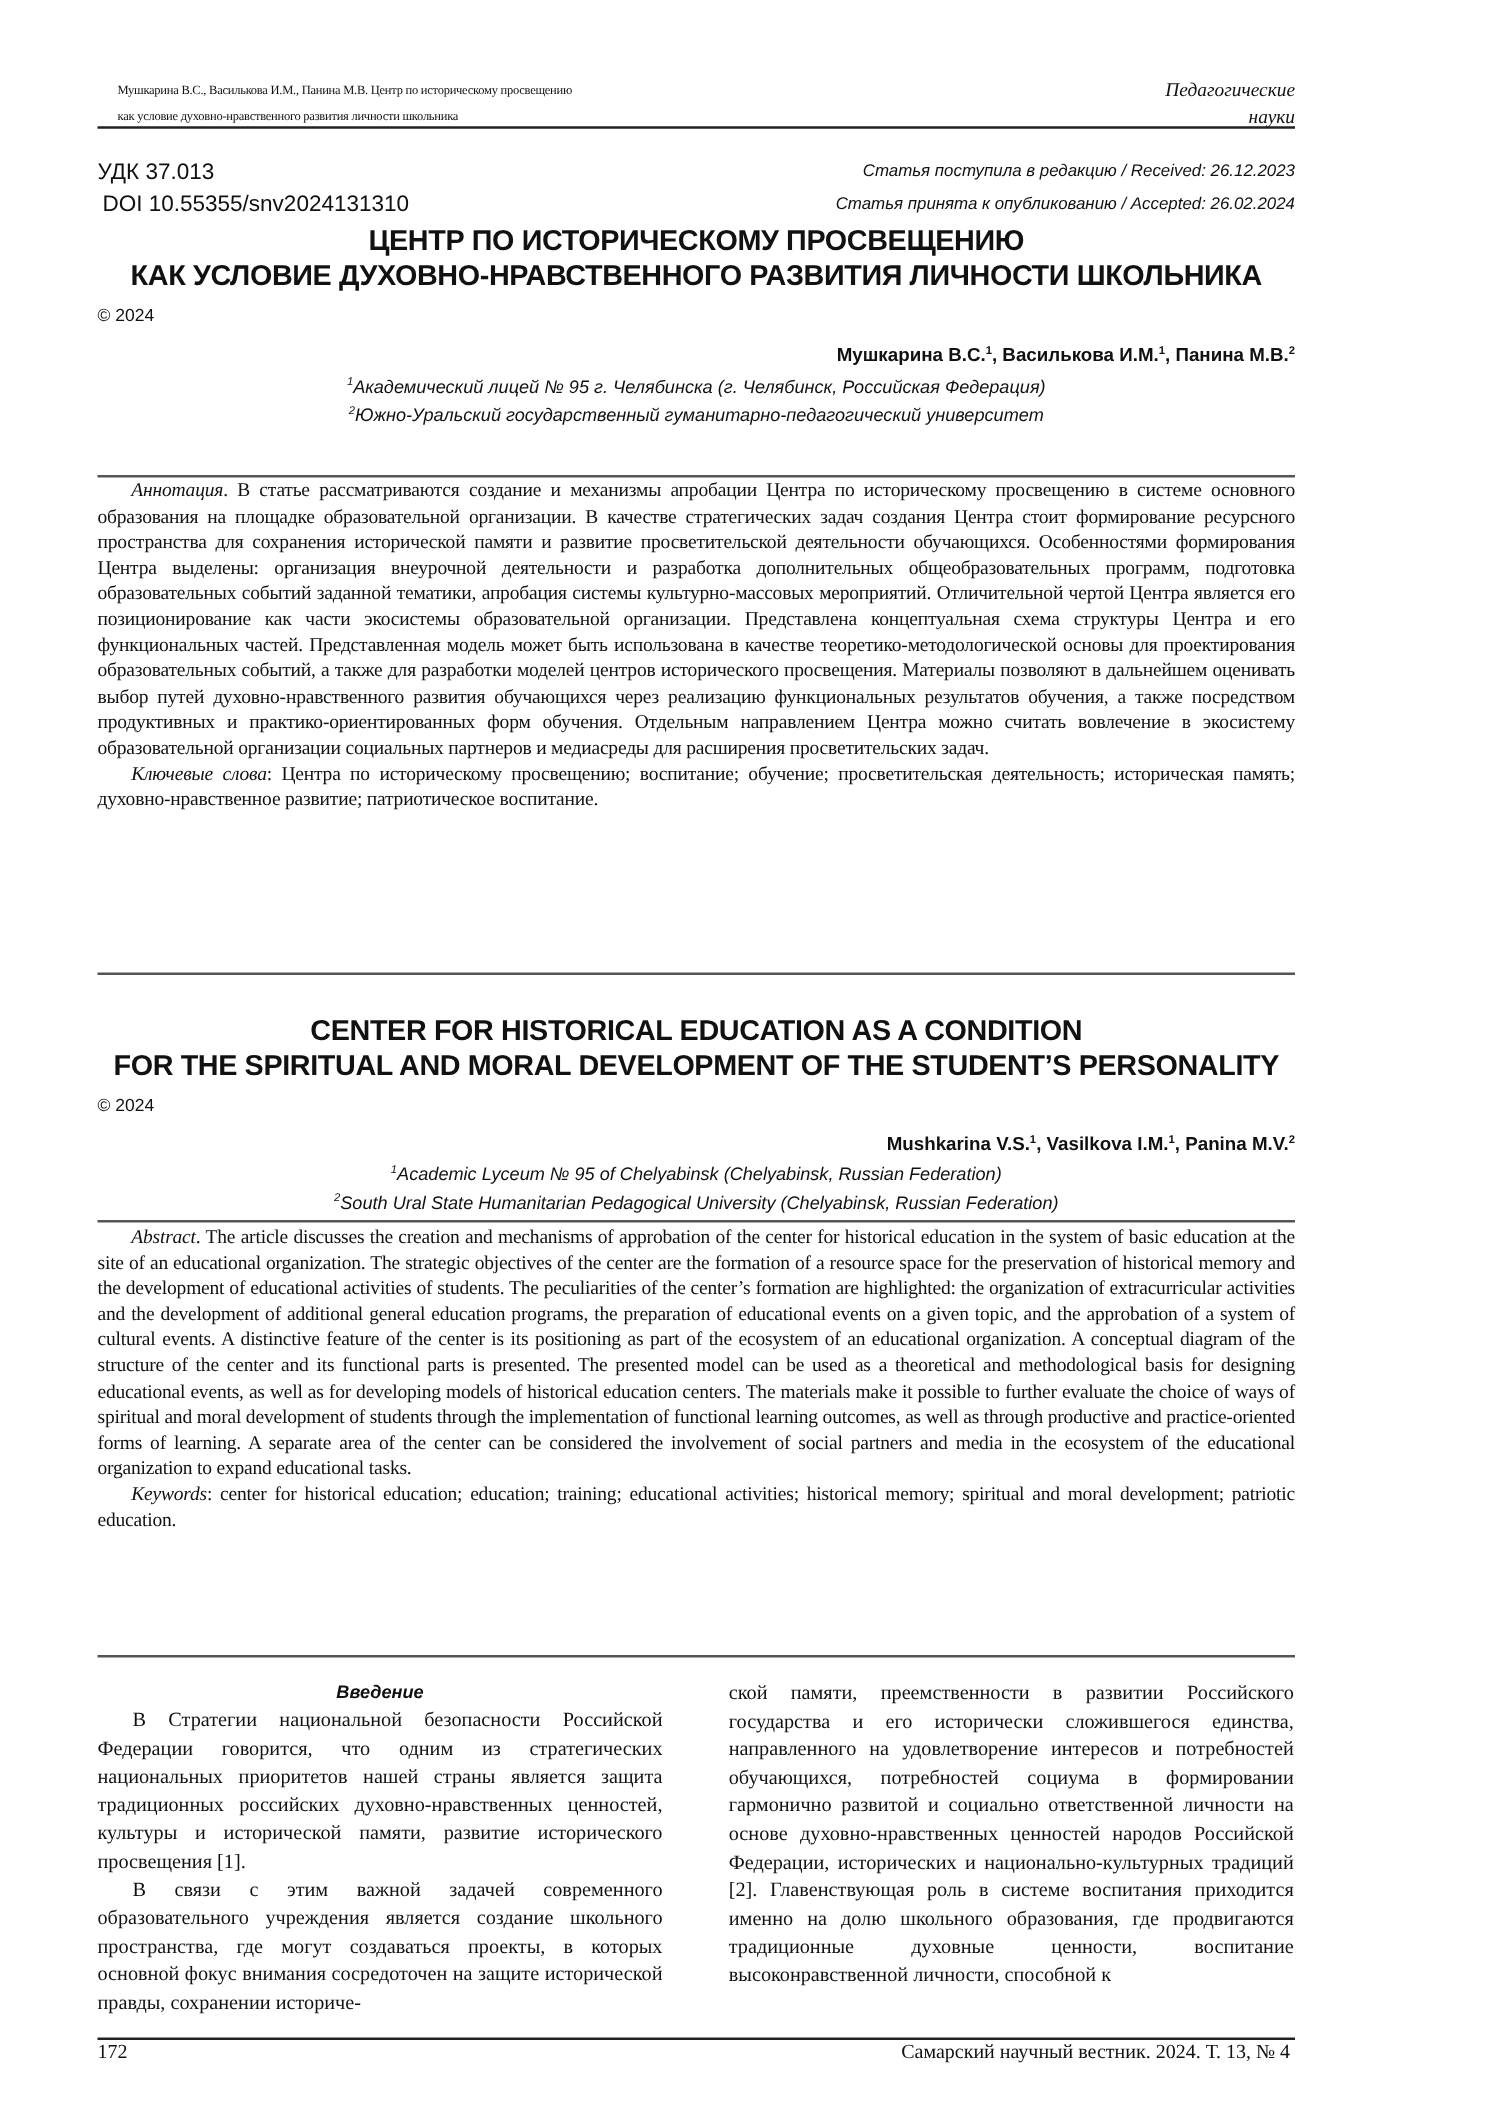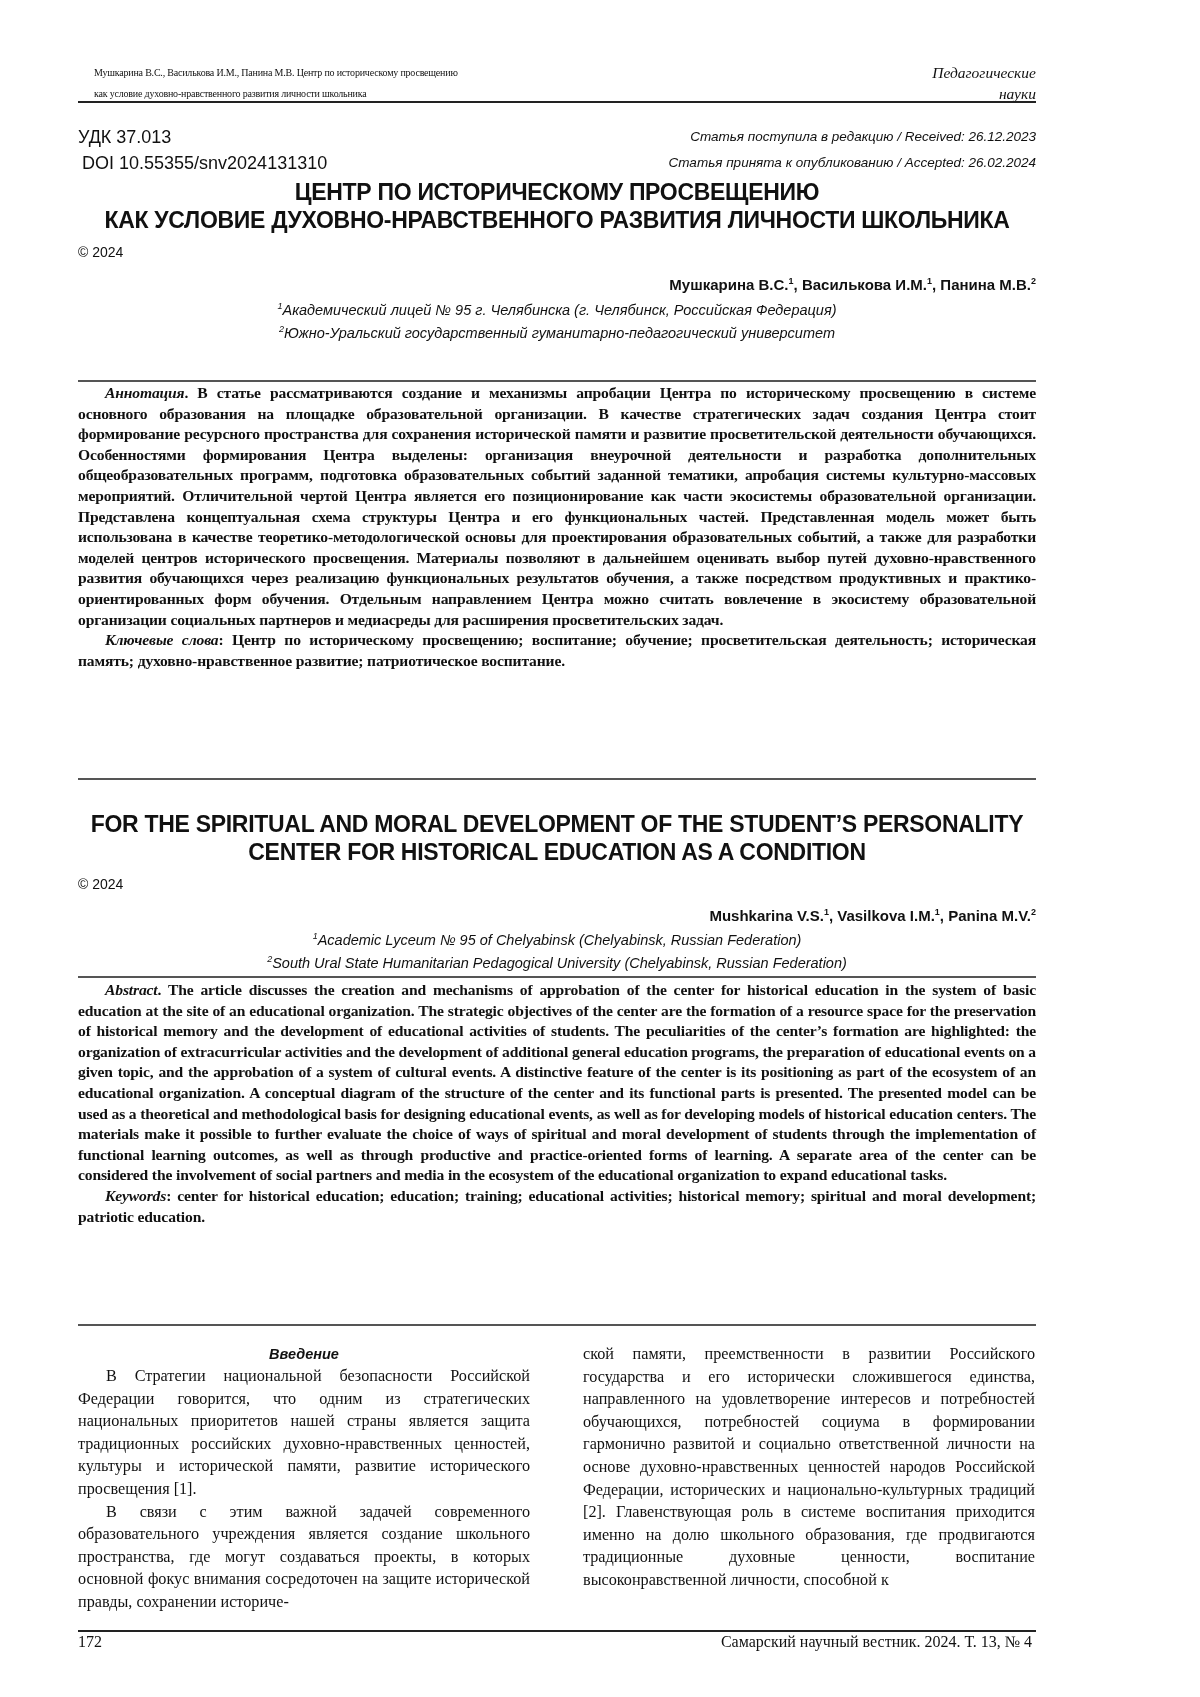--- a/index.html
+++ b/index.html
@@ -18,21 +18,21 @@
   .meta-right { position: absolute; right: 0; top: 124px; font-size: 13.5px; line-height: 26px; font-style: italic; text-align: right; }
 
   .title { position: absolute; left: 0; width: 958px; text-align: center; font-weight: bold; font-size: 23px; line-height: 28px; letter-spacing: -0.3px; }
   .copy { position: absolute; left: 0; font-size: 14px; }
   .authors { position: absolute; left: 0; width: 958px; text-align: right; font-weight: bold; font-size: 15px; }
   .affil { position: absolute; left: 0; width: 958px; text-align: center; font-style: italic; font-size: 14.5px; line-height: 23px; }
 
   .rule { position: absolute; left: 0; width: 958px; border-top: 2px solid #555; }
 
   .abstract { position: absolute; left: 0; width: 958px; font-size: 15.6px; line-height: 20.6px; text-align: justify; letter-spacing: -0.15px; }
-  .abstract p { margin: 0; text-indent: 27px; font-weight: bold; }
+  .abstract p { margin: 0; text-indent: 27px; }
   .abstract em { font-style: italic; }
 
   .col { position: absolute; width: 452px; font-size: 16.2px; line-height: 22.6px; text-align: justify; }
   .col p { margin: 0; }
   .col p.indent { text-indent: 28px; }
   .section-head { text-align: center; font-style: italic; font-size: 14.5px; line-height: 22px; font-weight: bold; }
 
   .footer-rule { position: absolute; left: 0; top: 1630px; width: 958px; border-top: 2px solid #222; }
   .footer-left { position: absolute; left: 0; top: 1633px; font-size: 16px; }
   .footer-right { position: absolute; right: 4px; top: 1633px; font-size: 16px; }
@@ -76,27 +76,27 @@
     <span>Панина М.В.</span><sup>2</sup>
   </div>
   <div class="affil sans" style="top:299px;">
     <div><sup>1</sup><span>Академический лицей № 95 г. Челябинска (г. Челябинск, Российская Федерация)</span></div>
     <div><sup>2</sup><span>Южно-Уральский государственный гуманитарно-педагогический университет</span></div>
   </div>
 
   <div class="rule" style="top:380px;"></div>
   <div class="abstract serif" style="top:383px;">
     <p><em>Аннотация</em><span>. В статье рассматриваются создание и механизмы апробации Центра по историческому просвещению в системе основного образования на площадке образовательной организации. В качестве стратегических задач создания Центра стоит формирование ресурсного пространства для сохранения исторической памяти и развитие просветительской деятельности обучающихся. Особенностями формирования Центра выделены: организация внеурочной деятельности и разработка дополнительных общеобразовательных программ, подготовка образовательных событий заданной тематики, апробация системы культурно-массовых мероприятий. Отличительной чертой Центра является его позиционирование как части экосистемы образовательной организации. Представлена концептуальная схема структуры Центра и его функциональных частей. Представленная модель может быть использована в качестве теоретико-методологической основы для проектирования образовательных событий, а также для разработки моделей центров исторического просвещения. Материалы позволяют в дальнейшем оценивать выбор путей духовно-нравственного развития обучающихся через реализацию функциональных результатов обучения, а также посредством продуктивных и практико-ориентированных форм обучения. Отдельным направлением Центра можно считать вовлечение в экосистему образовательной организации социальных партнеров и медиасреды для расширения просветительских задач.</span></p>
-    <p><em>Ключевые слова</em><span>: Центр по историческому просвещению; воспитание; обучение; просветительская деятельность; историческая память; духовно-нравственное развитие; патриотическое воспитание.</span></p>
+    <p><em>Ключевые слова</em><span>: Центра по историческому просвещению; воспитание; обучение; просветительская деятельность; историческая память; духовно-нравственное развитие; патриотическое воспитание.</span></p>
   </div>
   <div class="rule" style="top:778px;"></div>
 
   <div class="title sans" style="top:810px;">
+    <div>CENTER FOR HISTORICAL EDUCATION AS A CONDITION</div>
     <div>FOR THE SPIRITUAL AND MORAL DEVELOPMENT OF THE STUDENT’S PERSONALITY</div>
-    <div>CENTER FOR HISTORICAL EDUCATION AS A CONDITION</div>
   </div>
   <div class="copy sans" style="top:876px;">© 2024</div>
 
   <div class="authors sans" style="top:907px;">
     <span>Mushkarina V.S.</span><sup>1</sup><span>, </span>
     <span>Vasilkova I.M.</span><sup>1</sup><span>, </span>
     <span>Panina M.V.</span><sup>2</sup>
   </div>
   <div class="affil sans" style="top:929px;">
     <div><sup>1</sup><span>Academic Lyceum № 95 of Chelyabinsk (Chelyabinsk, Russian Federation)</span></div>

